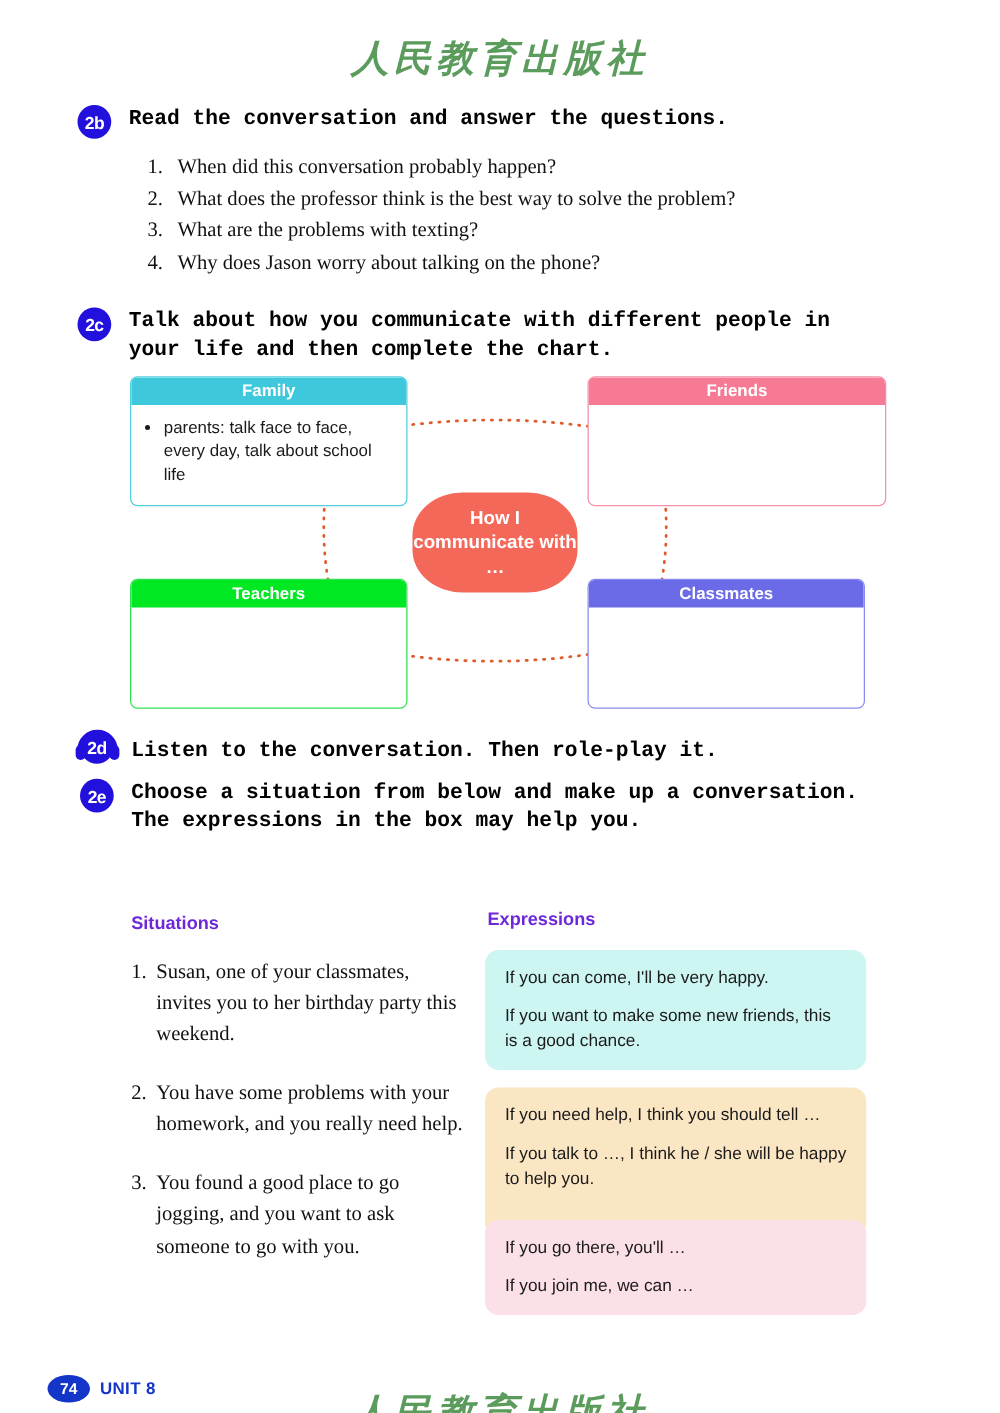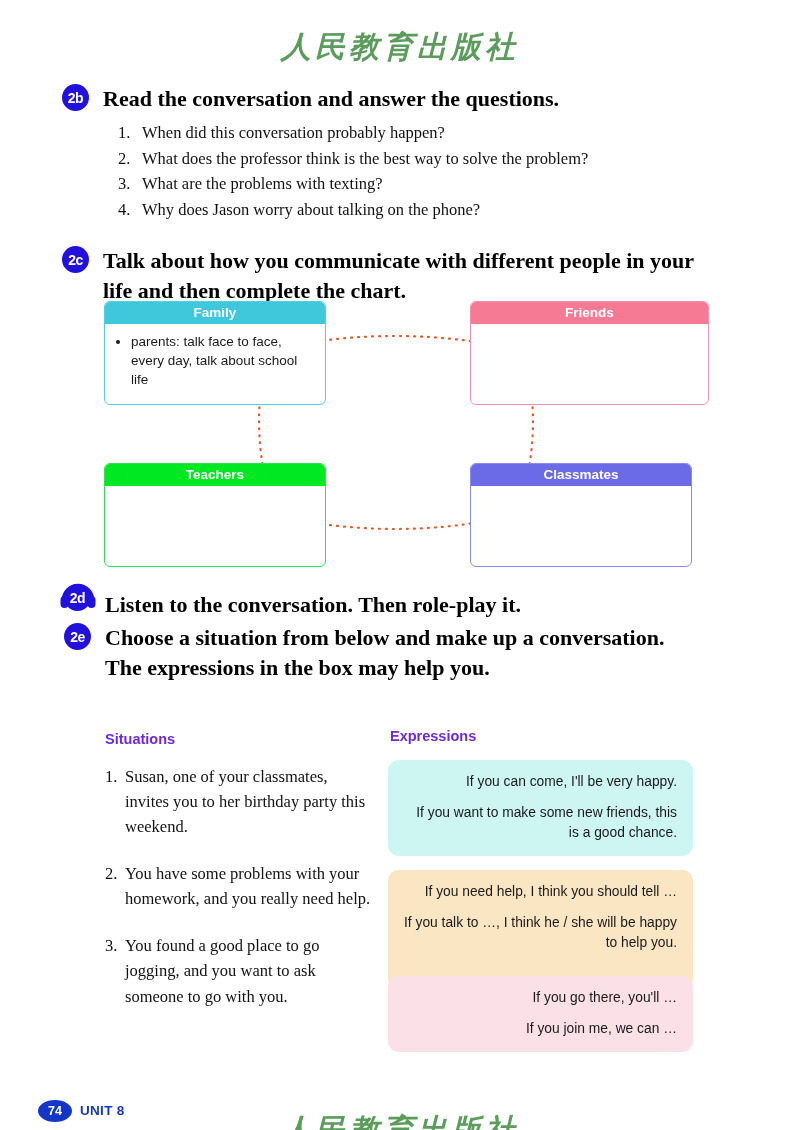--- a/index.html
+++ b/index.html
@@ -56,23 +56,23 @@
     left: 56px;
     top: 554px;
     width: 44px;
     height: 36px;
     z-index: 3;
   }
 
   
   .instr {
     position: absolute;
-    font-family: Liberation Serif, serif;
-    font-weight: bold;
-    font-size: 22px;
+    font-family: Liberation Mono, monospace;
+    font-weight: bold;
+    font-size: 17px;
     color: #000000;
     line-height: 1.38;
   }
 
   
   .qlist {
     position: absolute;
     left: 118px;
     top: 98px;
     width: 600px;
@@ -168,21 +168,21 @@
     position: absolute;
     left: 388px;
     border-radius: 11px;
     box-sizing: border-box;
     padding: 12px 16px 12px 16px;
     font-family: "Liberation Sans", sans-serif;
     font-size: 13.8px;
     color: #1a1a1a;
     line-height: 1.45;
   }
-  .expr-box p { margin: 0 0 11px 0; text-align: right; }
+  .expr-box p { margin: 0 0 11px 0; }
   .expr-box p:last-child { margin-bottom: 0; }
 
   
   .pagenum {
     position: absolute;
     left: 38px;
     top: 1078px;
     width: 34px;
     height: 22px;
     border-radius: 50%;
@@ -266,20 +266,21 @@
   <div class="mbox" style="left:470px; top:441px; width:222px; height:104px; border:1.6px solid #8a8aee;">
     <div class="mbox-head" style="background:#6b6be8;">Classmates</div>
     <div class="mbox-body"></div>
   </div>
 
   <div class="mbox" style="left:104px; top:441px; width:222px; height:104px; border:1.6px solid #33e055;">
     <div class="mbox-head" style="background:#00e822;">Teachers</div>
     <div class="mbox-body"></div>
   </div>
 
+  <div class="center-oval">How I communicate with …</div>
 
   <svg class="headset" viewBox="0 0 44 36" xmlns="http://www.w3.org/2000/svg">
     <path d="M 8 24 A 14 14 0 0 1 36 24" fill="none" stroke="#2211dd" stroke-width="4.5" stroke-linecap="round"></path>
     <rect x="4.5" y="20" width="8" height="12" rx="4" fill="#2211dd"></rect>
     <rect x="31.5" y="20" width="8" height="12" rx="4" fill="#2211dd"></rect>
   </svg>
   <div class="badge" style="left:64px; top:562px;">2d</div>
   <div class="instr" style="left:105px; top:568px; width:590px;">Listen to the conversation. Then role-play it.</div>
 
   <div class="badge" style="left:64px; top:601px;">2e</div>

